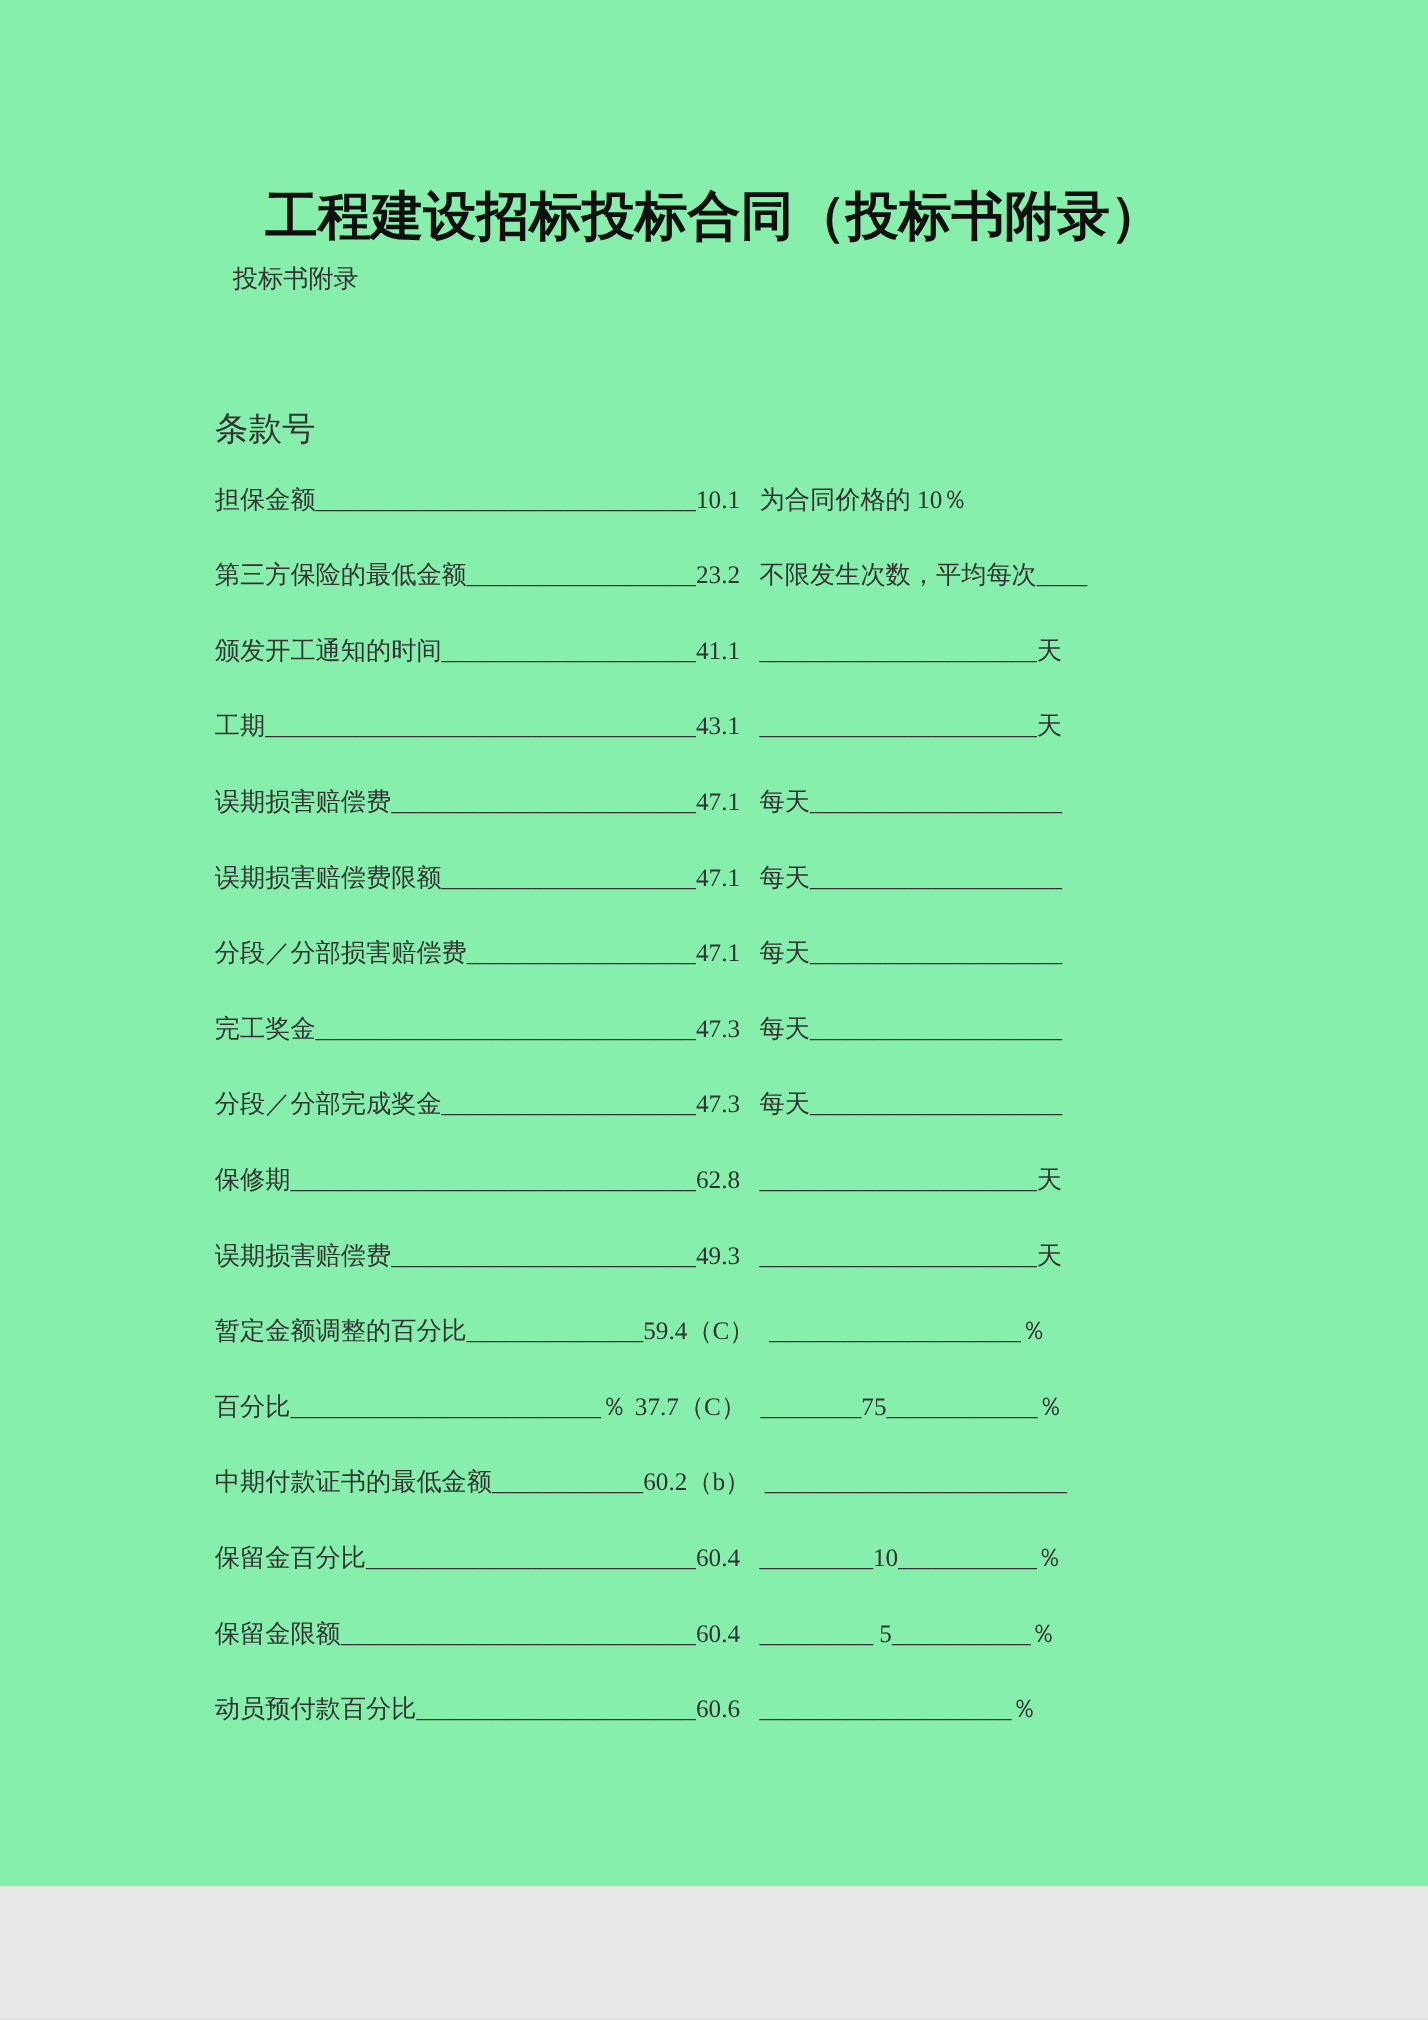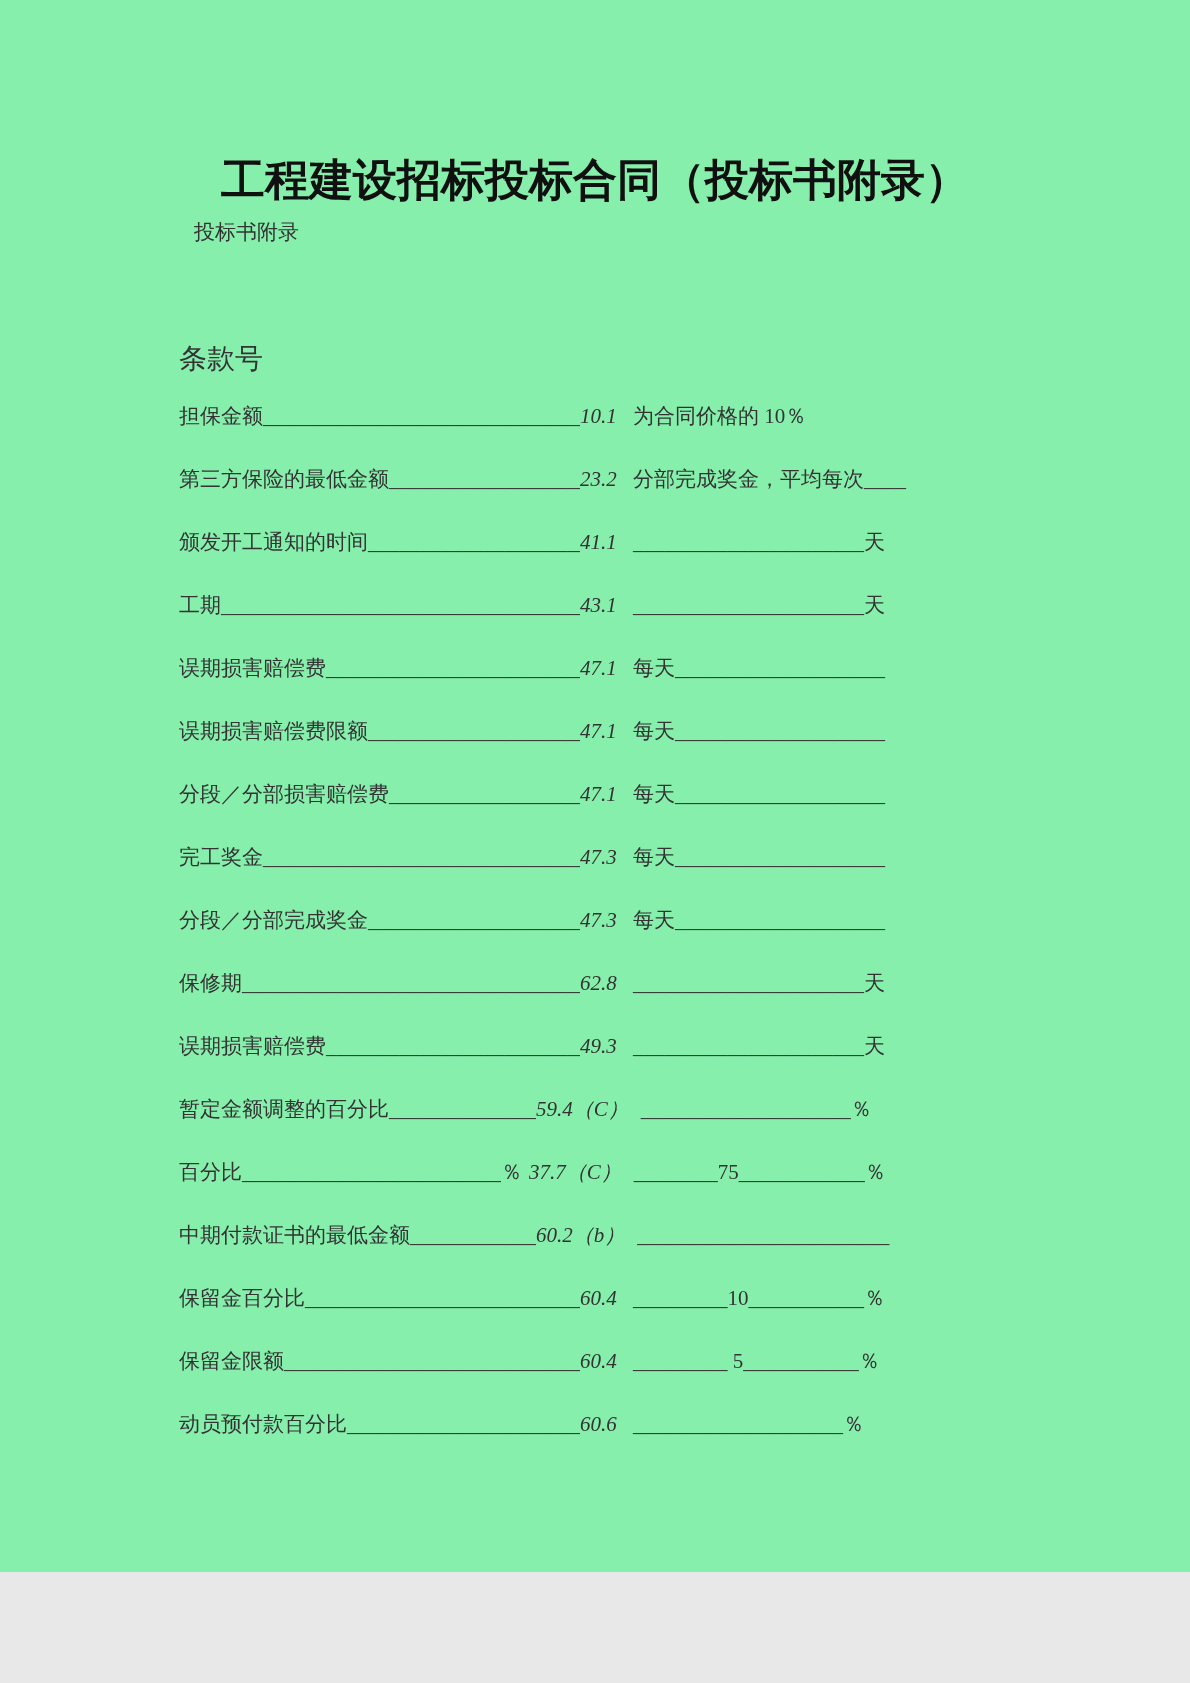--- a/index.html
+++ b/index.html
@@ -42,40 +42,40 @@
   .row span{white-space:pre;}
   .left{
     flex:0 0 401px;
     overflow:hidden;
     display:block;
   }
   .row.long .left{flex-basis:357px;}
   .row.suffix .left{flex-basis:322px;}
   .row.label-only .left{flex-basis:auto;overflow:visible;}
   .left-suffix{flex:0 0 auto;padding-right:7px;}
-  .clause{flex:0 0 auto;min-width:41px;margin-right:12px;font-style:italic;}
+  .clause{flex:0 0 auto;min-width:41px;margin-right:12px;}
   .right{flex:0 0 auto;}
 </style>
 </head>
 <body>
 
 <div class="page">
   <div class="title">工程建设招标投标合同（投标书附录）</div>
   <div class="subtitle">投标书附录</div>
   <div class="clause-header">条款号</div>
   <div class="rows">
       <div class="row">
         <span class="left"><span>担保金额</span><span>__________________________________</span></span>
         <span class="clause">10.1</span>
         <span class="right">为合同价格的 10％</span>
       </div>
       <div class="row">
         <span class="left"><span>第三方保险的最低金额</span><span>______________________</span></span>
         <span class="clause">23.2</span>
-        <span class="right">分部完成奖金，平均每次____</span>
+        <span class="right">不限发生次数，平均每次____</span>
       </div>
       <div class="row">
         <span class="left"><span>颁发开工通知的时间</span><span>________________________</span></span>
         <span class="clause">41.1</span>
         <span class="right">______________________天</span>
       </div>
       <div class="row">
         <span class="left"><span>工期</span><span>______________________________________</span></span>
         <span class="clause">43.1</span>
         <span class="right">______________________天</span>

